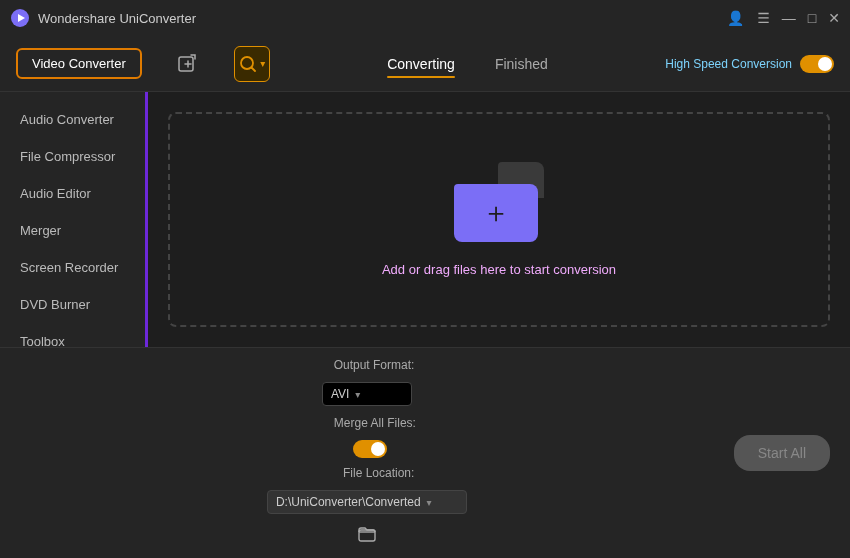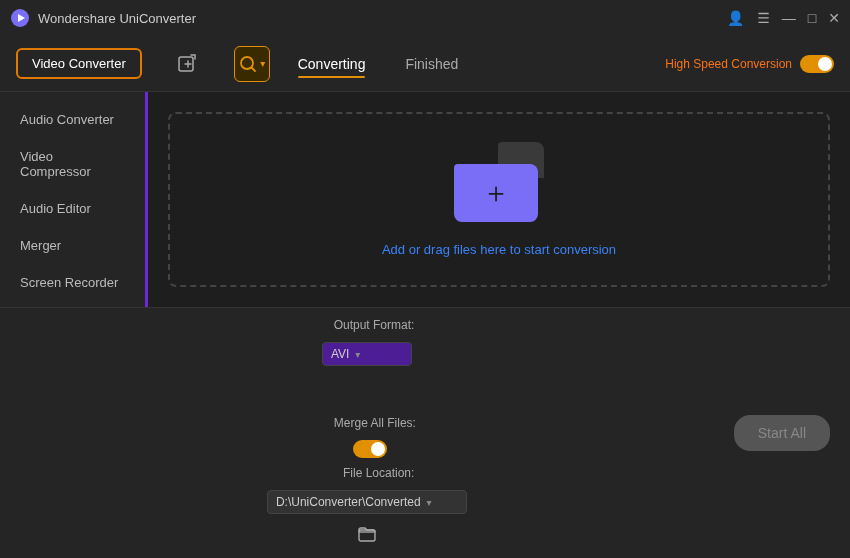--- a/index.html
+++ b/index.html
@@ -86,21 +86,21 @@
       font-size: 18px;
     }
     .toolbar-icon-btn.active {
       background: #3a2a00;
       color: #e09000;
       border: 1px solid #e09000;
     }
     .toolbar-center {
       flex: 1;
       display: flex;
-      justify-content: flex-start;
+      justify-content: center;
       gap: 40px;
     }
     .tab-btn {
       background: none;
       border: none;
       color: #aaa;
       font-size: 14px;
       cursor: pointer;
       padding: 4px 0;
       position: relative;
@@ -116,21 +116,21 @@
       right: 0;
       height: 2px;
       background: #e09000;
       border-radius: 1px;
     }
     .toolbar-right {
       display: flex;
       align-items: center;
       gap: 8px;
       font-size: 12px;
-      color: #f97316;
+      color: #7dd3fc;
       justify-content: flex-end;
     }
     .toggle {
       width: 34px;
       height: 18px;
       background: #555;
       border-radius: 9px;
       position: relative;
       cursor: pointer;
     }
@@ -237,21 +237,21 @@
     }
     .folder-plus {
       color: #1e1e1e;
       font-size: 28px;
       font-weight: 300;
       line-height: 1;
     }
 
     .drop-text {
       font-size: 13px;
-      color: #3b82f6;
+      color: #f0abfc;
     }
 
     
     .bottom-bar {
       background: #252525;
       border-top: 1px solid #333;
       padding: 10px 20px;
       display: flex;
       align-items: center;
       gap: 20px;
@@ -269,41 +269,40 @@
       gap: 10px;
       flex-direction: column;
     }
     .bottom-label {
       font-size: 12px;
       color: #aaa;
       width: 95px;
       text-align: right;
     }
     .format-select {
-      background: #4c1d95;
+      background: #000000;
       border: 1px solid #444;
       border-radius: 4px;
       color: #ccc;
       font-size: 12px;
       padding: 4px 8px;
       display: flex;
       align-items: center;
       gap: 6px;
       cursor: pointer;
       min-width: 90px;
     }
     .format-select-arrow {
       color: #888;
       font-size: 10px;
     }
     .merge-label {
       font-size: 12px;
       color: #aaa;
       margin-left: 16px;
-      margin-top: 40px;
     }
     .merge-toggle {
       width: 34px;
       height: 18px;
       background: #e09000;
       border-radius: 9px;
       position: relative;
       cursor: pointer;
       margin-left: 6px;
     }
@@ -408,30 +407,33 @@
   </div>
 </div>
 
 <div class="main-content">
 
   <div class="sidebar">
     <div class="sidebar-item">
       <span>Audio Converter</span>
     </div>
     <div class="sidebar-item">
-      <span>Video Compressor</span>
+      <span>File Compressor</span>
     </div>
     <div class="sidebar-item">
       <span>Audio Editor</span>
     </div>
     <div class="sidebar-item">
       <span>Merger</span>
     </div>
     <div class="sidebar-item">
       <span>Screen Recorder</span>
+    </div>
+    <div class="sidebar-item">
+      <span>DVD Burner</span>
     </div>
     <div class="sidebar-item">
       <span>Toolbox</span>
     </div>
 
     <div class="sidebar-bottom">
       <span class="sidebar-bottom-icon">📖</span>
       <span class="sidebar-bottom-icon">❓</span>
       <span class="sidebar-bottom-icon">👤</span>
     </div>

